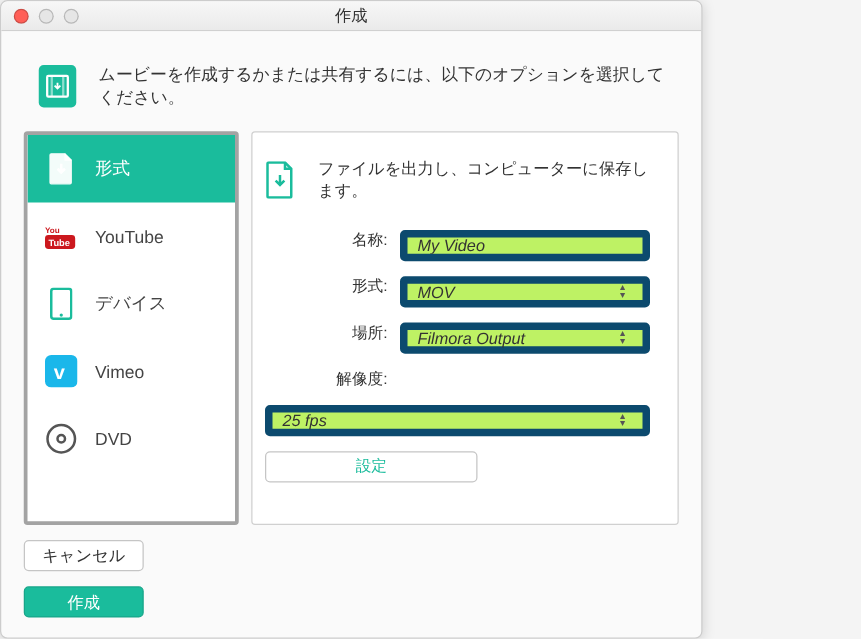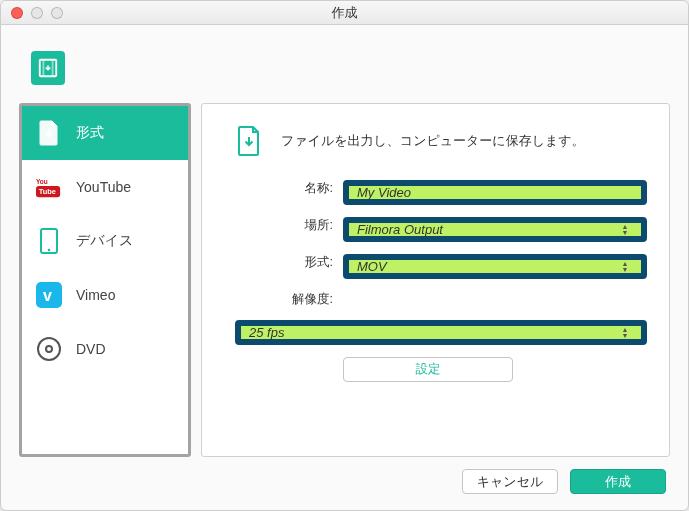--- a/index.html
+++ b/index.html
@@ -1,43 +1,43 @@
 <!DOCTYPE html>
 <html><head>
 <meta charset="utf-8">
 <style>
   * { box-sizing: border-box; margin: 0; padding: 0; font-family: -apple-system, "Helvetica Neue", Arial, sans-serif; }
   body { background: #f4f4f4; width: 689px; height: 511px; overflow: hidden; }
-  .window { width: 689px; height: 511px; background: #fafafa; border: 1px solid #ccc; border-radius: 6px; position: relative; box-shadow: 0 2px 10px rgba(0,0,0,.15); display: flex; flex-direction: column; }
+  .window { width: 562px; height: 511px; background: #fafafa; border: 1px solid #ccc; border-radius: 6px; position: relative; box-shadow: 0 2px 10px rgba(0,0,0,.15); display: flex; flex-direction: column; }
   .titlebar { height: 24px; background: linear-gradient(#f7f7f7,#eaeaea); border-bottom: 1px solid #d0d0d0; border-radius: 6px 6px 0 0; display: flex; align-items: center; position: relative; }
   .traffic { display: flex; gap: 8px; padding-left: 10px; }
   .tl-btn { width: 12px; height: 12px; border-radius: 50%; border: .5px solid rgba(0,0,0,.2); }
   .tl-close { background: #ff5f57; }
   .tl-min, .tl-max { background: #e6e6e6; }
   .title { position: absolute; left: 0; right: 0; text-align: center; font-size: 13px; color: #333; pointer-events: none; }
   .body { flex: 1; padding: 20px 18px 14px 18px; display: flex; flex-direction: column; }
   .intro { display: flex; align-items: center; gap: 18px; padding: 6px 6px 18px 12px; }
   .intro-text { font-size: 13.5px; color: #333; }
   .panels { flex: 1; display: flex; gap: 10px; }
   .sidebar { width: 172px; border: 3px solid #a3a3a3; border-radius: 3px; background: #fff; overflow: hidden; }
   .sb-item { display: flex; align-items: center; gap: 14px; padding: 14px 14px; font-size: 14px; color: #444; cursor: pointer; }
   .sb-item.active { background: #1abc9c; color: #fff; }
   .sb-item.active .sb-icon svg * { fill: #fff; stroke: #fff; }
   .sb-icon { width: 26px; height: 26px; display: flex; align-items: center; justify-content: center; }
-  .content { flex: 1; border: 1px solid #d0d0d0; border-radius: 3px; background: #fff; padding: 20px 22px 14px 33px; display: flex; flex-direction: column; }
+  .content { flex: 1; border: 1px solid #d0d0d0; border-radius: 3px; background: #fff; padding: 20px 22px 14px 10px; display: flex; flex-direction: column; }
   .content-head { display: flex; align-items: center; gap: 18px; margin-bottom: 22px; }
   .content-head-text { font-size: 13px; color: #333; }
   .form-row { display: flex; margin-bottom: 12px; }
   .form-label { width: 108px; text-align: right; padding-right: 10px; font-size: 12.5px; color: #333; }
   .form-ctrl { flex: 1; }
   input.txt, .sel { width: 100%; height: 25px; border: 6px solid #0c4a6e; border-radius: 4px; padding: 0 8px; font-size: 13px; color: #333; background: #bef264; font-style: italic; }
   .sel { display: flex; align-items: center; justify-content: space-between; cursor: pointer; }
   .sel-arrows { width: 16px; display: flex; flex-direction: column; align-items: center; color: #555; font-size: 7px; line-height: 6px; }
-  .settings-btn { width: 170px; height: 25px; border: 1px solid #c5c5c5; border-radius: 4px; background: #fff; color: #1abc9c; font-size: 12.5px; cursor: pointer; margin-left: 108px; display: flex; align-items: center; justify-content: center; }
-  .footer { display: flex; justify-content: flex-end; gap: 12px; padding: 12px 4px 2px 0; }
+  .settings-btn { width: 170px; height: 25px; border: 1px solid #c5c5c5; border-radius: 4px; background: #fff; color: #1abc9c; font-size: 12.5px; cursor: pointer; display: flex; align-items: center; justify-content: center; }
+  .footer { display: flex; justify-content: space-between; gap: 12px; padding: 12px 4px 2px 0; flex-direction: column; }
   .btn { width: 96px; height: 25px; border-radius: 4px; font-size: 13px; display: flex; align-items: center; justify-content: center; cursor: pointer; }
   .btn-cancel { background: #fff; border: 1px solid #c5c5c5; color: #333; }
   .btn-create { background: #1abc9c; border: 1px solid #17a589; color: #fff; }
 </style>
 </head>
 <body>
 
 <div class="window">
   <div class="titlebar">
     <div class="traffic">
@@ -51,20 +51,21 @@
   <div class="body">
     <div class="intro">
       <span class="sb-icon" style="width:34px;height:34px;background:#1abc9c;border-radius:4px;">
         <svg width="22" height="22" viewBox="0 0 24 24">
             <rect x="3" y="3" width="18" height="18" rx="1" fill="none" stroke="#fff" stroke-width="2"></rect>
             <rect x="6" y="3" width="2" height="18" fill="#fff" opacity=".5"></rect>
             <rect x="16" y="3" width="2" height="18" fill="#fff" opacity=".5"></rect>
             <path d="M12 9v5m-2.5-2.5L12 14l2.5-2.5" stroke="#fff" stroke-width="1.6" fill="none"></path>
           </svg>
       </span>
+      <span class="intro-text">ムービーを作成するかまたは共有するには、以下のオプションを選択してください。</span>
     </div>
 
     <div class="panels">
       <div class="sidebar">
         <div class="sb-item active">
           <span class="sb-icon">
             <svg width="22" height="26" viewBox="0 0 22 26">
                 <path d="M3 1h11l5 5v18a1 1 0 0 1-1 1H3a1 1 0 0 1-1-1V2a1 1 0 0 1 1-1z" fill="#fff" opacity=".95"></path>
                 <path d="M14 1v5h5" fill="none" stroke="#1abc9c" stroke-width="1"></path>
                 <path d="M11 9v7m-3-3 3 3 3-3" stroke="#1abc9c" stroke-width="2" fill="none"></path>
@@ -121,33 +122,33 @@
               </svg>
           </span>
           <span class="content-head-text">ファイルを出力し、コンピューターに保存します。</span>
         </div>
 
         <div class="form-row">
           <div class="form-label">名称:</div>
           <div class="form-ctrl"><input class="txt" value="My Video" style=""></div>
         </div>
         <div class="form-row">
-          <div class="form-label">場所:</div>
+          <div class="form-label">形式:</div>
           <div class="form-ctrl">
             <div class="sel">
-              <span>Filmora Output</span>
+              <span>MOV</span>
               <span class="sel-arrows">▲<br>▼</span>
             </div>
           </div>
         </div>
         <div class="form-row">
-          <div class="form-label">形式:</div>
+          <div class="form-label">場所:</div>
           <div class="form-ctrl">
             <div class="sel">
-              <span>MOV</span>
+              <span>Filmora Output</span>
               <span class="sel-arrows">▲<br>▼</span>
             </div>
           </div>
         </div>
         <div class="form-row">
           <div class="form-label">解像度:</div>
         </div>
         <div class="form-row">
           <div class="form-ctrl">
             <div class="sel">

